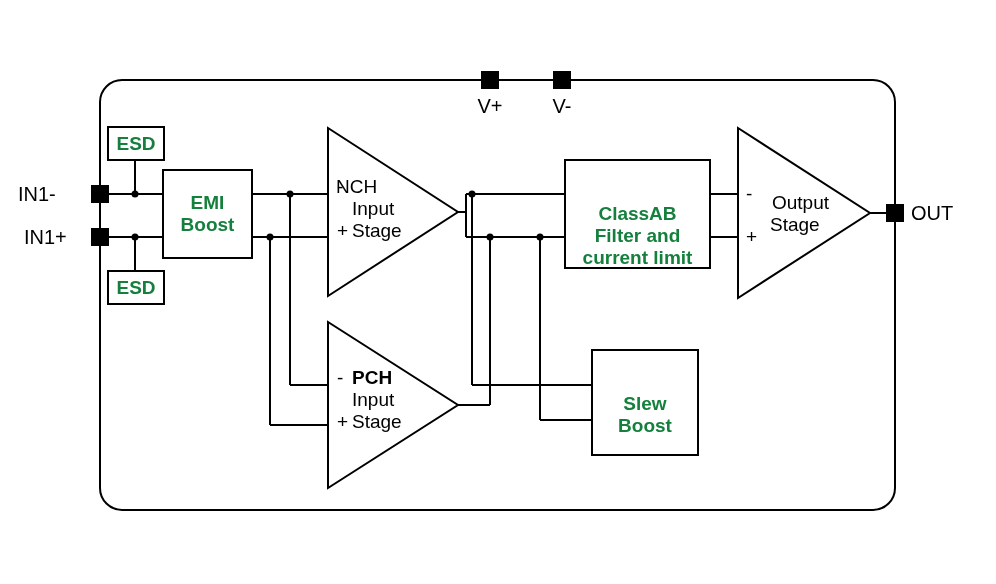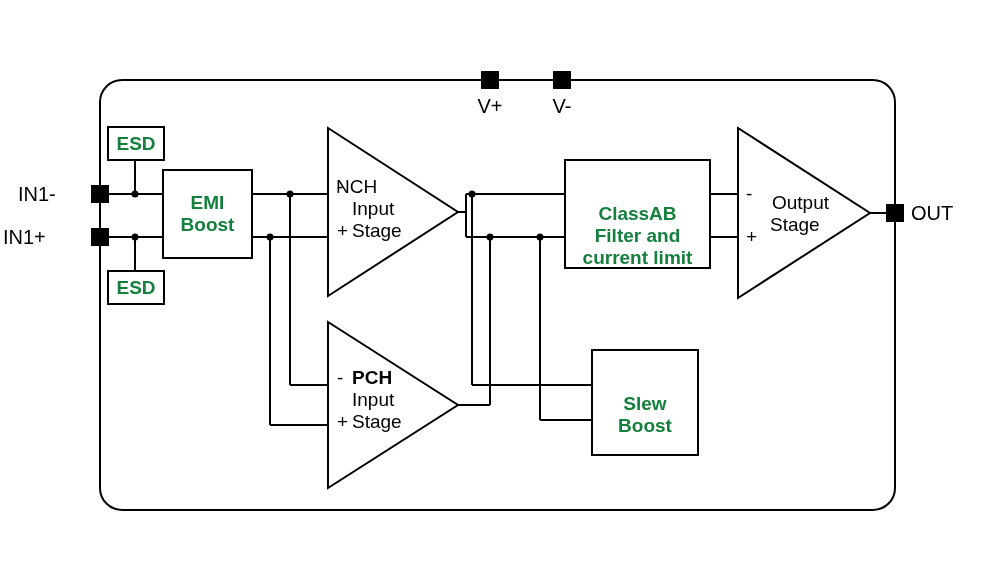--- a/index.html
+++ b/index.html
@@ -90,21 +90,21 @@
     <g fill="#000">
       <rect x="91" y="185" width="18" height="18"></rect>
       <rect x="91" y="228" width="18" height="18"></rect>
       <rect x="481" y="71" width="18" height="18"></rect>
       <rect x="553" y="71" width="18" height="18"></rect>
       <rect x="886" y="204" width="18" height="18"></rect>
     </g>
   </svg>
 
   <span class="t pin-label right" style="left:18px;top:183px;width:66px;">IN1-</span>
-  <span class="t pin-label right" style="left:3px;top:226px;width:66px;">IN1+</span>
+  <span class="t pin-label right" style="left:24px;top:226px;width:66px;">IN1+</span>
   <span class="t pin-label center" style="left:470px;top:95px;width:40px;">V+</span>
   <span class="t pin-label center" style="left:542px;top:95px;width:40px;">V-</span>
   <span class="t pin-label" style="left:911px;top:202px;">OUT</span>
 
   <div class="boxtext" style="left:108px;top:127px;width:56px;height:33px;">
     <span>ESD</span>
   </div>
   <div class="boxtext" style="left:108px;top:271px;width:56px;height:33px;">
     <span>ESD</span>
   </div>

